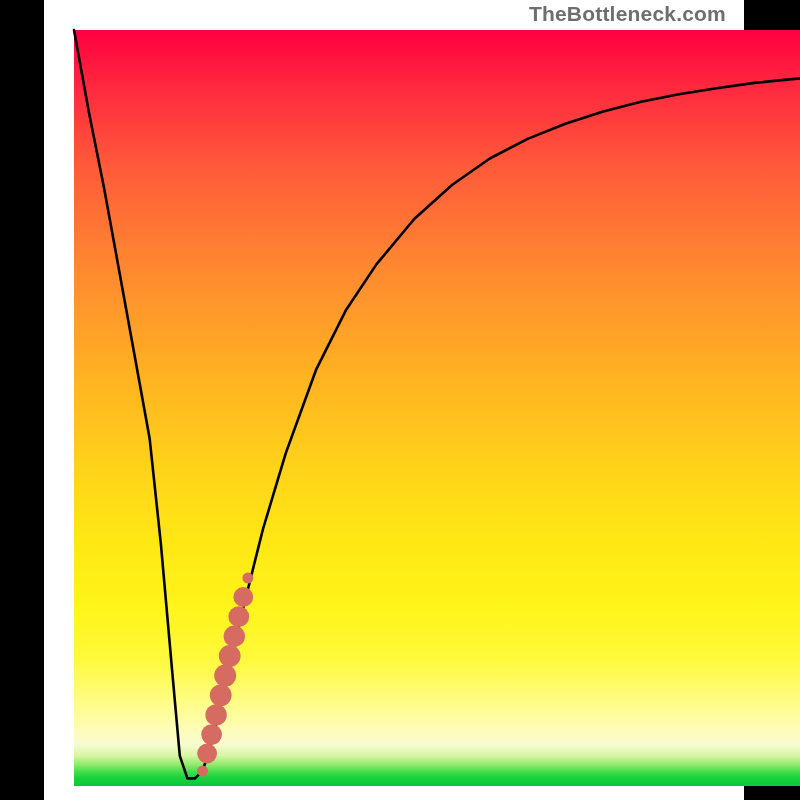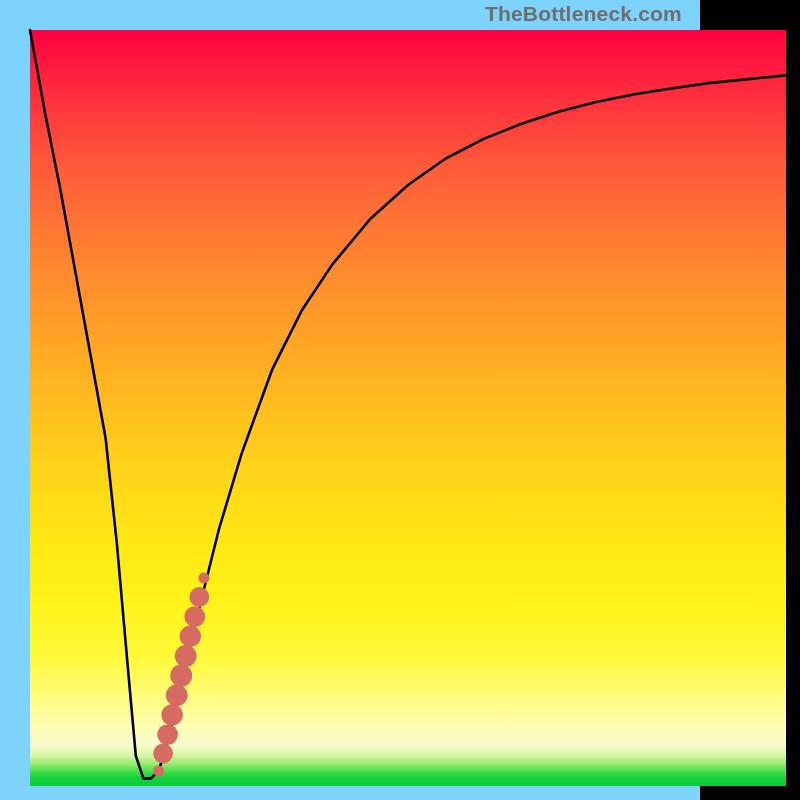--- a/index.html
+++ b/index.html
@@ -8,21 +8,22 @@
     width: 800px;
     height: 800px;
     background: #000;
     overflow: hidden;
     font-family: Arial, Helvetica, sans-serif;
   }
   .frame {
     position: relative;
     width: 700px;
     height: 800px;
-    background: #7dd3fc;
+    background: #ffffff;
+    margin-left: 44px;
   }
   .watermark {
     position: absolute;
     top: 2px;
     right: 18px;
     color: #6e6e6e;
     font-size: 21px;
     font-weight: 600;
     letter-spacing: 0.2px;
     z-index: 20;

